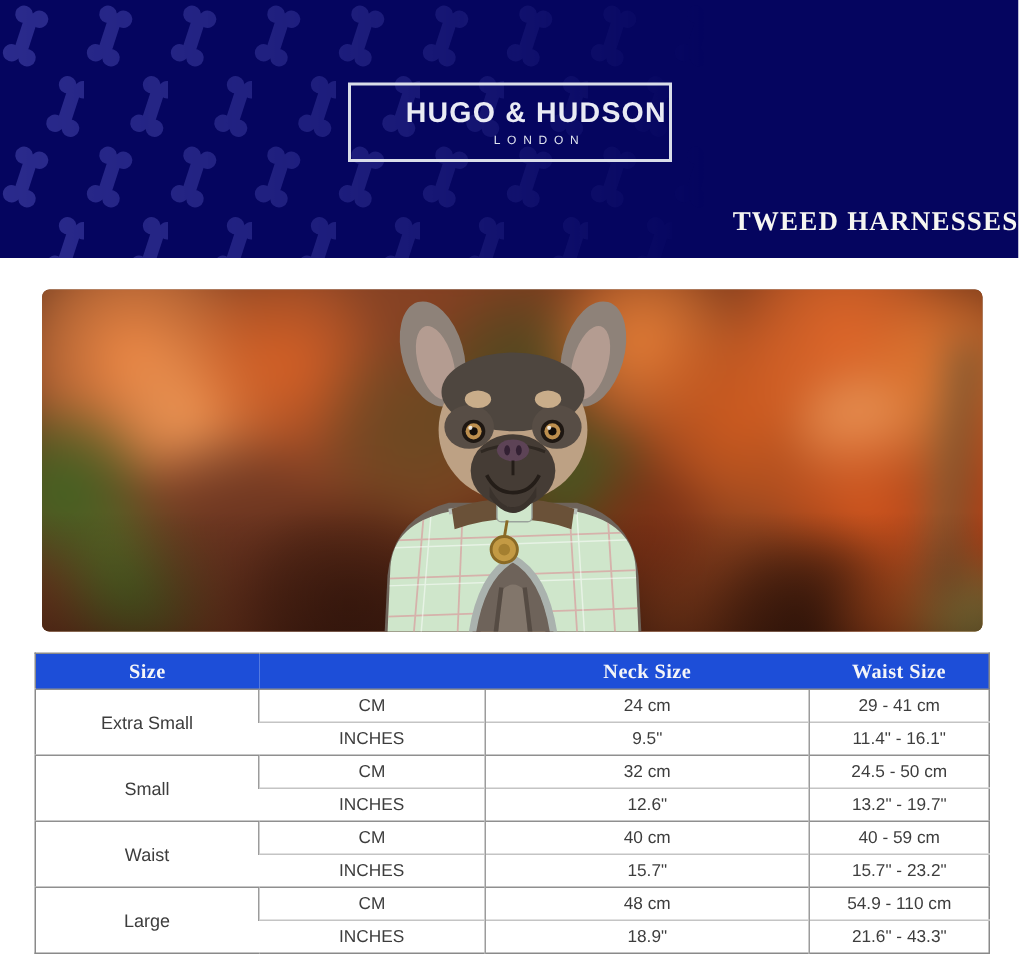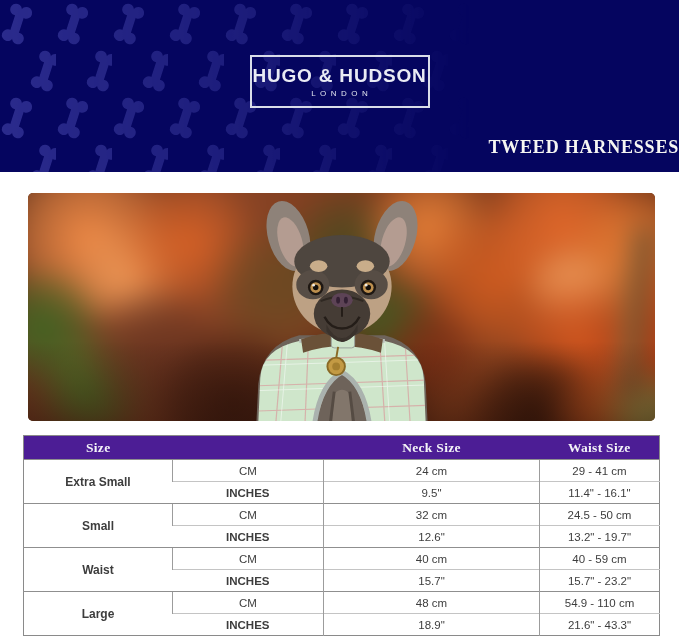--- a/index.html
+++ b/index.html
@@ -2,45 +2,45 @@
 <html><head>
 <meta charset="utf-8">
 <style>
   html,body{margin:0;padding:0;background:#ffffff;}
   body{width:679px;height:636px;position:relative;font-family:"Liberation Sans",sans-serif;-webkit-font-smoothing:antialiased;}
 
   
   .banner{position:absolute;left:0;top:0;width:679px;height:172px;background:#05055f;overflow:hidden;}
   .bones{position:absolute;left:0;top:0;}
   .logo-box{position:absolute;left:50%;top:55px;transform:translateX(-50%);width:176px;height:49px;
-    border:2px solid #d9dde9;display:flex;flex-direction:column;align-items:center;justify-content:center;gap:2px;}
+    border:2px solid #d9dde9;display:flex;flex-direction:column;align-items:center;justify-content:center;gap:2px;padding-left:36px;}
   .brand-name{color:#e9ebf4;font-size:19px;font-weight:bold;letter-spacing:.8px;white-space:nowrap;}
   .brand-city{color:#dfe3ee;font-size:8px;font-weight:normal;letter-spacing:4.5px;text-indent:4.5px;}
   .banner-title{position:absolute;left:0;top:137px;width:100%;text-align:right;
     font-family:"Liberation Serif",serif;font-weight:600;font-size:18px;letter-spacing:.8px;color:#f6f6f2;}
 
   
   .hero{position:absolute;left:28px;top:193px;width:627px;height:228px;border-radius:5px;overflow:hidden;background:#6b3a20;}
   .hero-bg{position:absolute;left:-25px;top:-25px;width:677px;height:278px;filter:blur(13px);
     background:linear-gradient(105deg,#6b3a20 0%,#8a4526 30%,#7a3a1c 55%,#93451f 75%,#6b3418 100%);}
   .b{position:absolute;border-radius:50%;}
   .trunk{position:absolute;left:620px;top:60px;width:26px;height:170px;transform:rotate(6deg);
     background:linear-gradient(90deg,#9a6a3a,#6b4424);}
   .hero-shade{position:absolute;inset:0;background:linear-gradient(to top,rgba(25,8,4,.45),rgba(25,8,4,0) 35%);}
   .dog{position:absolute;left:50%;bottom:-2px;transform:translateX(-50%);}
 
   
   .chart{position:absolute;left:23px;top:435px;}
   table{border-collapse:collapse;table-layout:fixed;width:636px;border:1px solid #8a8a8a;}
   col.c1{width:149px;}col.c2{width:151px;}col.c3{width:216px;}col.c4{width:120px;}
-  th{background:#4c1d95;color:#f4f5f8;font-family:"Liberation Serif",serif;font-weight:600;
+  th{background:#1d4ed8;color:#f4f5f8;font-family:"Liberation Serif",serif;font-weight:600;
      font-size:13.5px;letter-spacing:.3px;height:23px;text-align:center;padding:0;border:0;}
   td{height:21px;text-align:center;vertical-align:middle;font-size:11.5px;color:#3d3d3d;
      border-left:1px solid #9c9c9c;border-top:1px solid #8f8f8f;padding:0;}
-  td:first-child{border-left:0;font-weight:bold;}
+  td:first-child{border-left:0;}
   tr.sub td{border-top:1px solid #c4c4c4;}
   td.size-cell{font-size:12px;}
 </style>
 </head>
 <body>
 
 <header class="banner">
   <svg class="bones" width="470" height="172" viewBox="0 0 470 172" aria-hidden="true">
     <defs>
       <g id="bone" fill="#2d2d8f">

